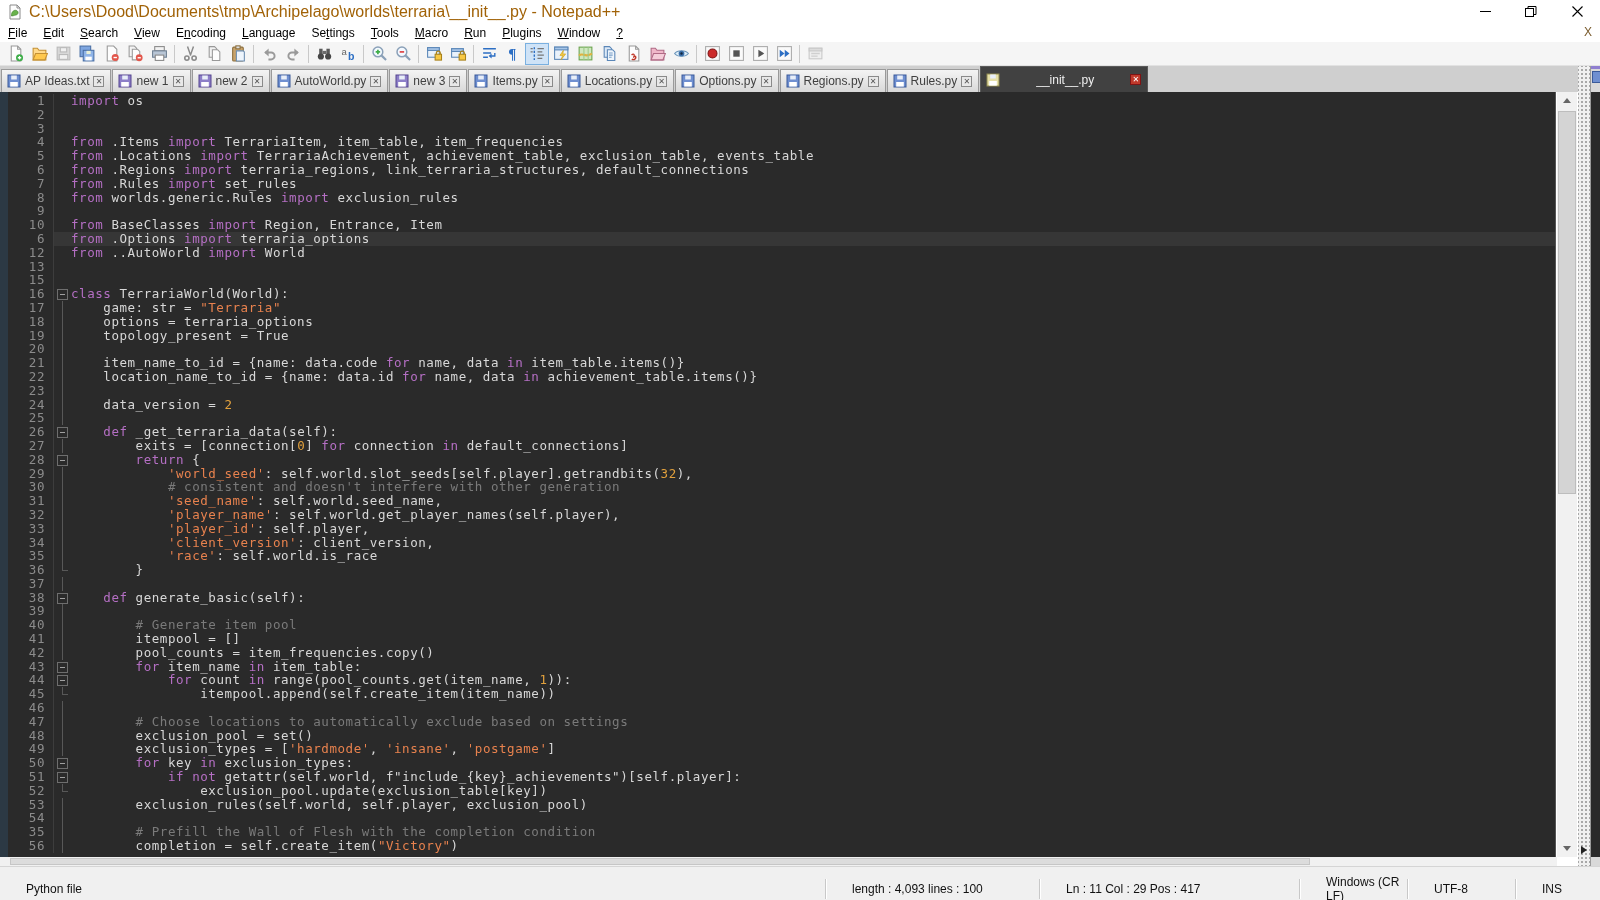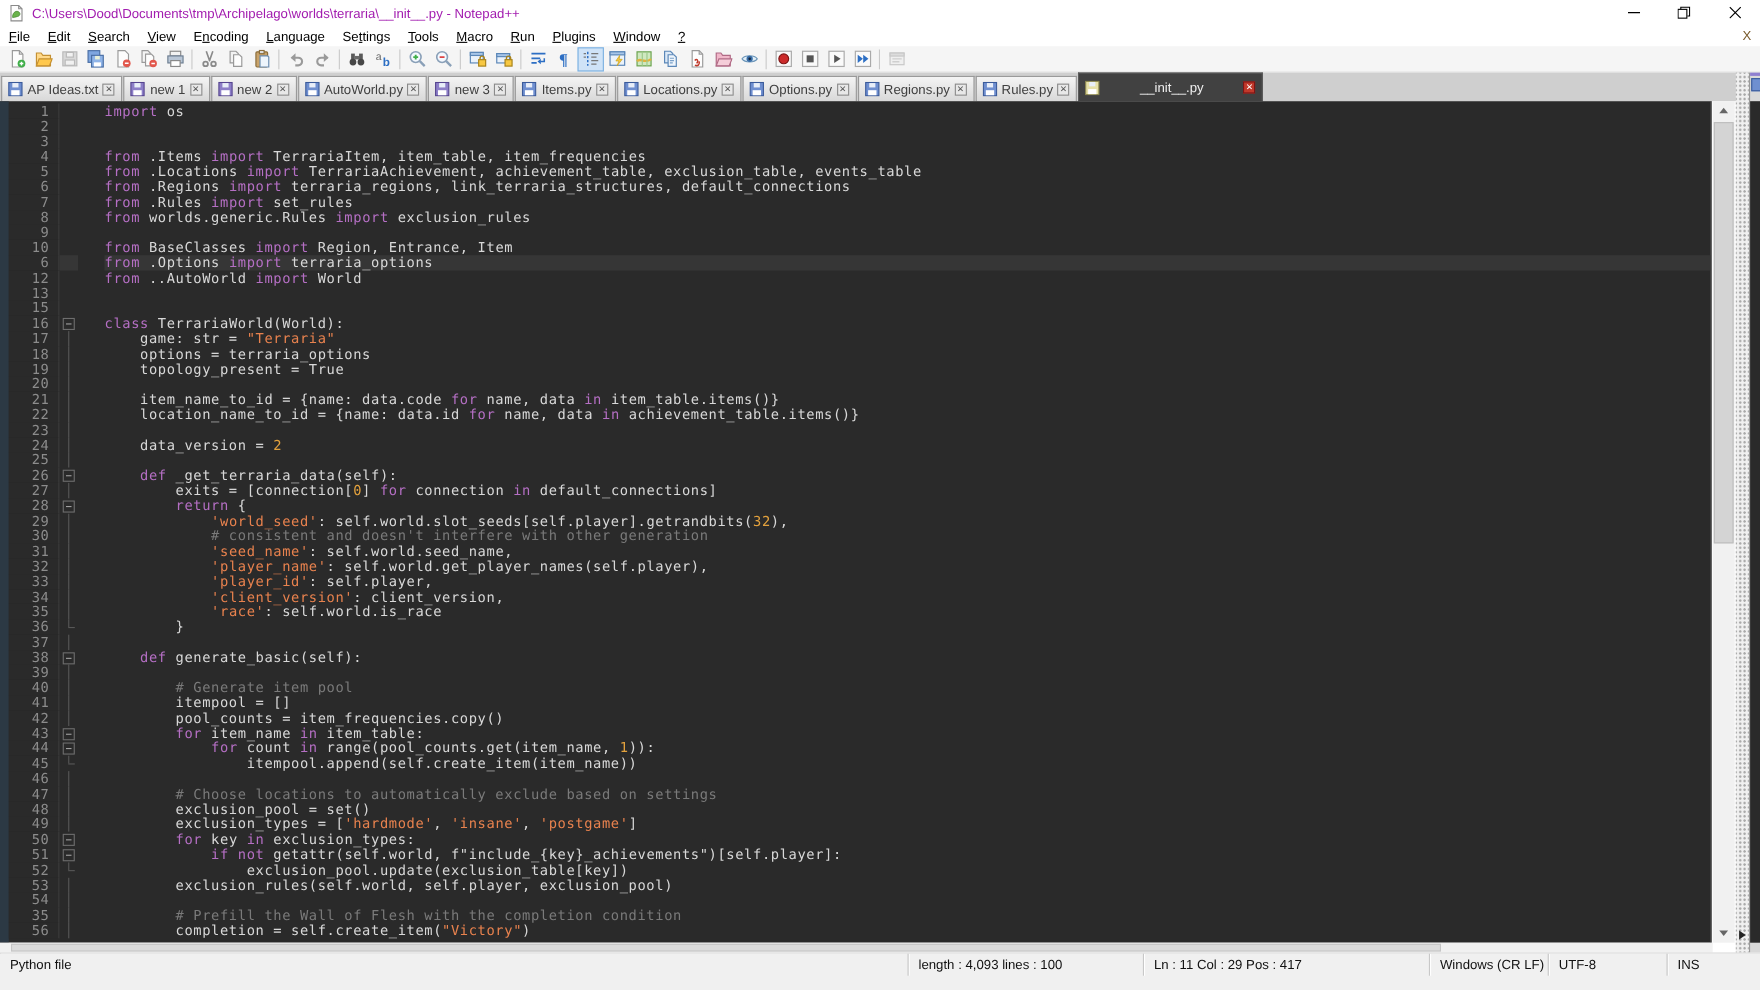--- a/index.html
+++ b/index.html
@@ -2,21 +2,21 @@
 <html style="--kw: #b56fc4; --str: #e8824e; --num: #e2a13d; --com: #7a7a7a; --fg: #d8d8d8;"><head>
 <meta charset="utf-8">
 <style>
   * { margin:0; padding:0; box-sizing:border-box; }
   html,body { width:1600px; height:900px; overflow:hidden; font-family:"Liberation Sans", sans-serif; background:#f0f0f0; }
   #window { position:relative; width:1600px; height:900px; background:#fff; }
 
   
   .titlebar { position:absolute; left:0; top:0; width:1600px; height:23px; background:#ffffff; display:flex; align-items:center; }
   .titlebar .app-icon { width:16px; height:16px; margin:0 6px 0 7px; }
-  .titlebar .title-text { font-size:12px; color:#a21caf; }
+  .titlebar .title-text { font-size:16px; color:#a16207; }
   .winbtns { position:absolute; right:0; top:0; height:23px; display:flex; }
   .winbtn { width:46px; height:23px; display:flex; align-items:center; justify-content:center; }
   .winbtn svg { display:block; }
 
   
   .menubar { position:absolute; left:0; top:23px; width:1600px; height:19px; background:#ffffff; display:flex; align-items:center; font-size:12px; color:#000; }
   .menu-item { padding:2px 8px; }
   .menu-item u { text-decoration:underline; }
   .menubar-close { position:absolute; right:8px; top:2px; font-size:12px; color:#7a5c2e; }
 
@@ -41,21 +41,21 @@
   .bookmark-strip { position:absolute; left:0; top:0; width:8px; height:765px; background:#2c3944; }
   .code-line { display:flex; height:13.8px; line-height:13.8px; font-family:"DejaVu Sans Mono", monospace; font-size:12.5px; letter-spacing:0.55px; white-space:pre; }
   .code-line.current .code-text, .code-line.current .fold { background:#363636; }
   .ln { width:46px; flex:none; text-align:right; padding-right:8px; color:#8c8c8c; background:#2a2a2a; border-right:1px solid #3d3d3d; }
   .fold { width:17px; flex:none; position:relative; }
   .fold-l::before { content:""; position:absolute; left:8px; top:0; bottom:0; width:1px; background:#585858; }
   .fold-e::before { content:""; position:absolute; left:8px; top:0; height:7px; width:1px; background:#585858; }
   .fold-e::after  { content:""; position:absolute; left:8px; top:7px; width:6px; height:1px; background:#585858; }
   .fold-s::before { content:""; position:absolute; left:3px; top:2px; width:9px; height:9px; border:1px solid #6e6e6e; background:#2a2a2a; }
   .fold-s::after  { content:""; position:absolute; left:6px; top:7px; width:5px; height:1px; background:#a0a0a0; }
-  .code-text { flex:1; color:var(--fg,#d8d8d8);margin-left:24px; }
+  .code-text { flex:1; color:var(--fg,#d8d8d8); }
   .tk-p { color:var(--fg,#d8d8d8); }
   .tk-k { color:var(--kw,#b56fc4); }
   .tk-s { color:var(--str,#e8824e); }
   .tk-n { color:var(--num,#e2a13d); }
   .tk-c { color:var(--com,#7a7a7a); }
 
   
   .vscroll { position:absolute; left:1557px; top:92px; width:20px; height:765px; background:#f1f1f1; }
   .vs-arrow { position:absolute; left:0; width:20px; height:17px; display:flex; align-items:center; justify-content:center; }
   .vs-arrow.up { top:0; } .vs-arrow.down { bottom:0; }
@@ -67,21 +67,21 @@
   .split-arrow-down { position:absolute; left:1581px; top:846px; width:0; height:0; border-top:4px solid transparent; border-bottom:4px solid transparent; border-left:6px solid #222; }
   .sliver { position:absolute; left:1590px; top:66px; width:10px; height:800px; background:#d9d9d9; border-left:1px solid #9a9a9a; }
   .sliver .sliver-tabtop { position:absolute; left:0; top:0; width:10px; height:3px; background:#8f7fd0; }
   .sliver .sliver-icon { position:absolute; left:1px; top:5px; width:9px; height:12px; background:#6f8fd0; border:1px solid #3a5a9a; }
   .sliver .sliver-editor { position:absolute; left:0; top:26px; width:10px; height:765px; background:#2a2a2a; }
   .hscroll { position:absolute; left:0; top:857px; width:1557px; height:9px; background:#f1f1f1; }
   .hs-thumb { position:absolute; left:10px; top:1px; width:1300px; height:7px; background:#dcdcdc; border:1px solid #c6c6c6; }
 
   
   .statusbar { position:absolute; left:0; top:866px; width:1600px; height:34px; background:#f0f0f0; border-top:1px solid #d5d5d5; font-size:12px; color:#111; }
-  .sb-sec { position:absolute; top:0; height:20px; display:flex; align-items:center; padding-left:9px; border-right:1px solid #c8c8c8; box-shadow:1px 0 0 #ffffff; }
+  .sb-sec { position:absolute; top:12px; height:20px; display:flex; align-items:center; padding-left:26px; border-right:1px solid #c8c8c8; box-shadow:1px 0 0 #ffffff; }
 </style>
 </head>
 <body>
 
 <div id="window">
 
   <div class="titlebar">
     <svg class="app-icon" viewBox="0 0 16 16">
       <path d="M3 1 h7 l3 3 v11 H3 z" fill="#fdfdfd" stroke="#8a8a8a"></path>
       <path d="M10 1 v3 h3" fill="none" stroke="#8a8a8a"></path>

